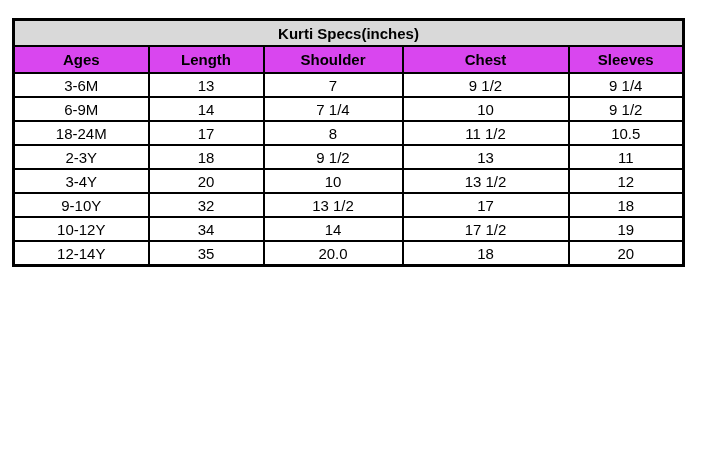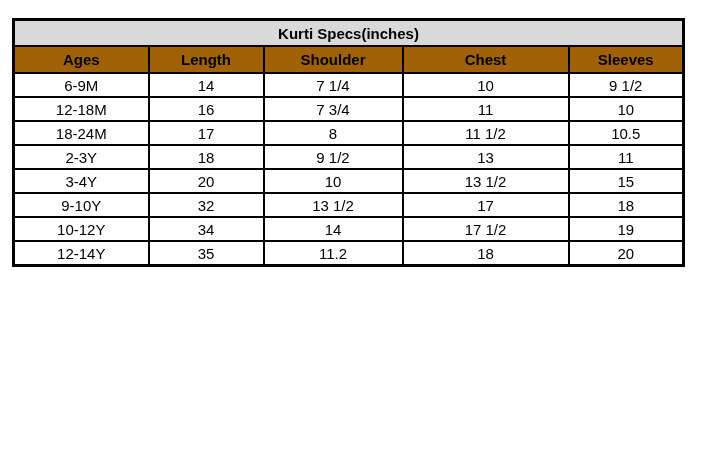--- a/index.html
+++ b/index.html
@@ -39,21 +39,21 @@
     white-space: nowrap;
   }
   .title-row th {
     height: 24px;
     background: #d9d9d9;
     font-weight: bold;
     font-size: 15px;
   }
   .header-row th {
     height: 25px;
-    background: #a16207;
+    background: #d946ef;
     font-weight: bold;
     font-size: 15px;
   }
   .spec-table tbody td {
     height: 22px;
     background: #ffffff;
     font-weight: normal;
   }
   col.c-ages     { width: 135px; }
   col.c-length   { width: 115px; }
@@ -79,69 +79,69 @@
     <tr class="header-row" id="header-row">
         <th>Ages</th>
         <th>Length</th>
         <th>Shoulder</th>
         <th>Chest</th>
         <th>Sleeves</th>
       </tr>
   </thead>
   <tbody id="table-body">
       <tr>
+        <td>3-6M</td>
+        <td>13</td>
+        <td>7</td>
+        <td>9 1/2</td>
+        <td>9 1/4</td>
+      </tr>
+      <tr>
         <td>6-9M</td>
         <td>14</td>
         <td>7 1/4</td>
         <td>10</td>
         <td>9 1/2</td>
-      </tr>
-      <tr>
-        <td>12-18M</td>
-        <td>16</td>
-        <td>7 3/4</td>
-        <td>11</td>
-        <td>10</td>
       </tr>
       <tr>
         <td>18-24M</td>
         <td>17</td>
         <td>8</td>
         <td>11 1/2</td>
         <td>10.5</td>
       </tr>
       <tr>
         <td>2-3Y</td>
         <td>18</td>
         <td>9 1/2</td>
         <td>13</td>
         <td>11</td>
       </tr>
       <tr>
         <td>3-4Y</td>
         <td>20</td>
         <td>10</td>
         <td>13 1/2</td>
-        <td>15</td>
+        <td>12</td>
       </tr>
       <tr>
         <td>9-10Y</td>
         <td>32</td>
         <td>13 1/2</td>
         <td>17</td>
         <td>18</td>
       </tr>
       <tr>
         <td>10-12Y</td>
         <td>34</td>
         <td>14</td>
         <td>17 1/2</td>
         <td>19</td>
       </tr>
       <tr>
         <td>12-14Y</td>
         <td>35</td>
-        <td>11.2</td>
+        <td>20.0</td>
         <td>18</td>
         <td>20</td>
       </tr>
     </tbody>
 </table>
 
 </body></html>

